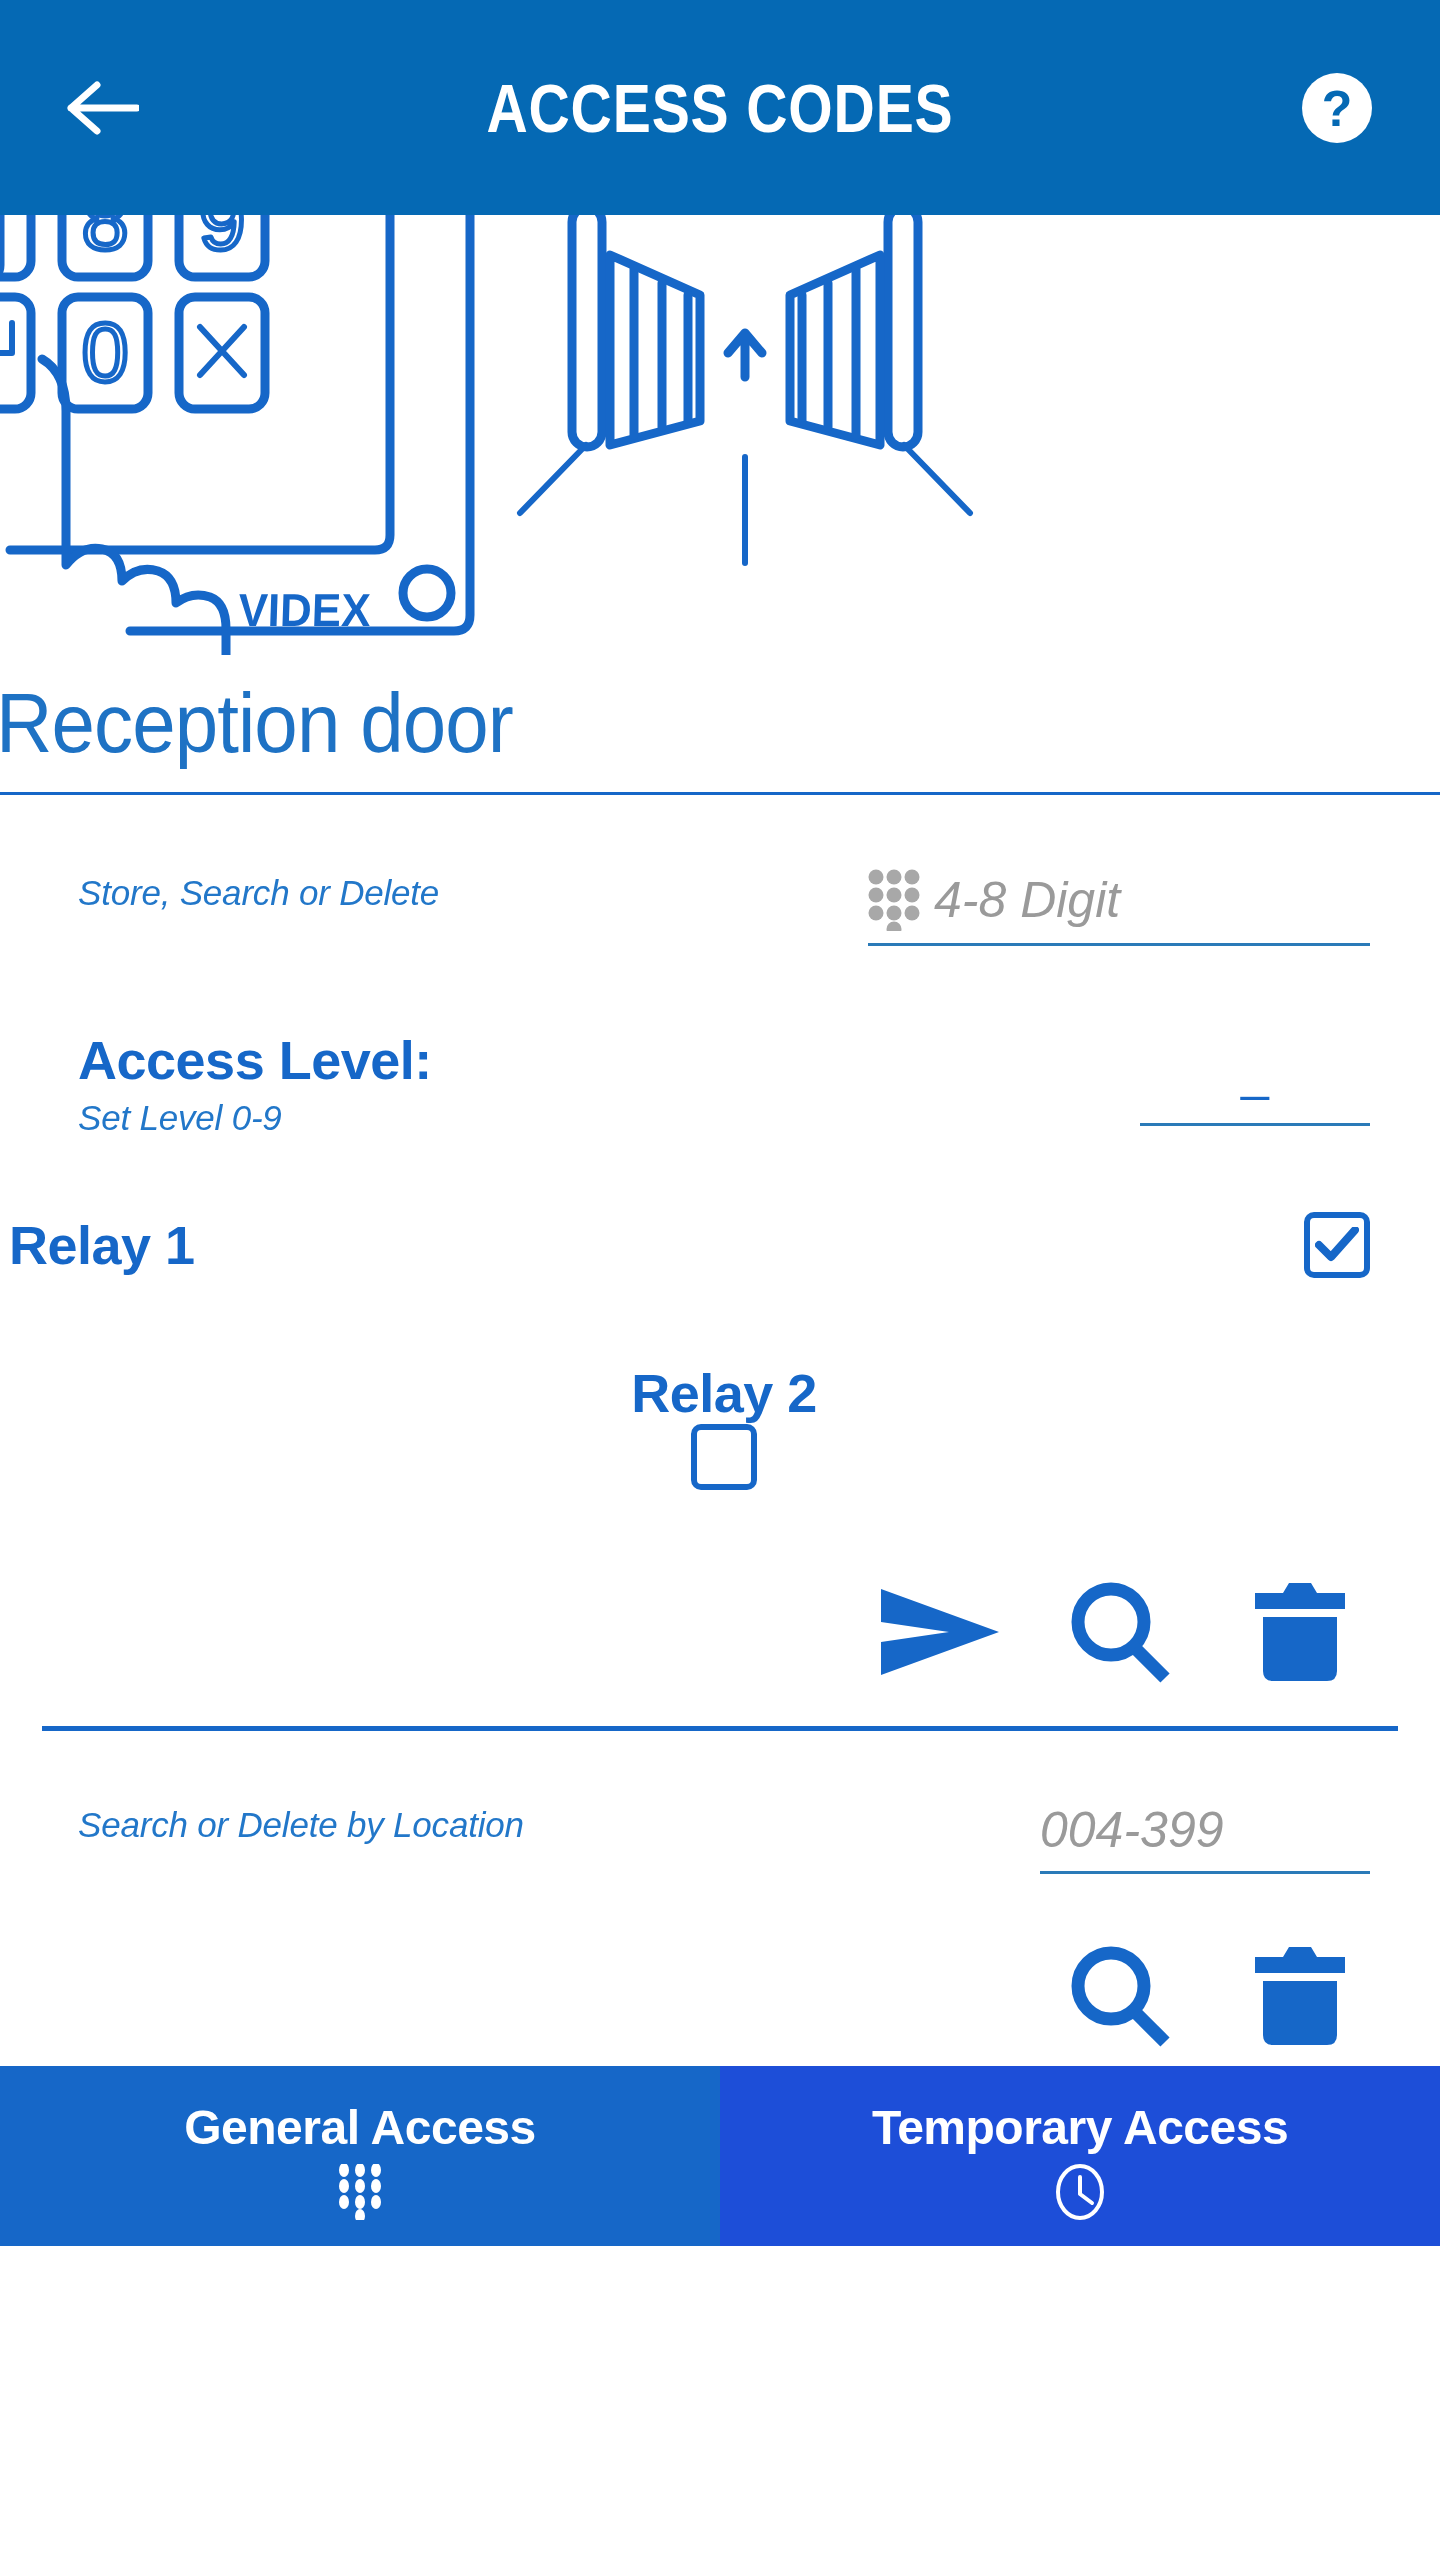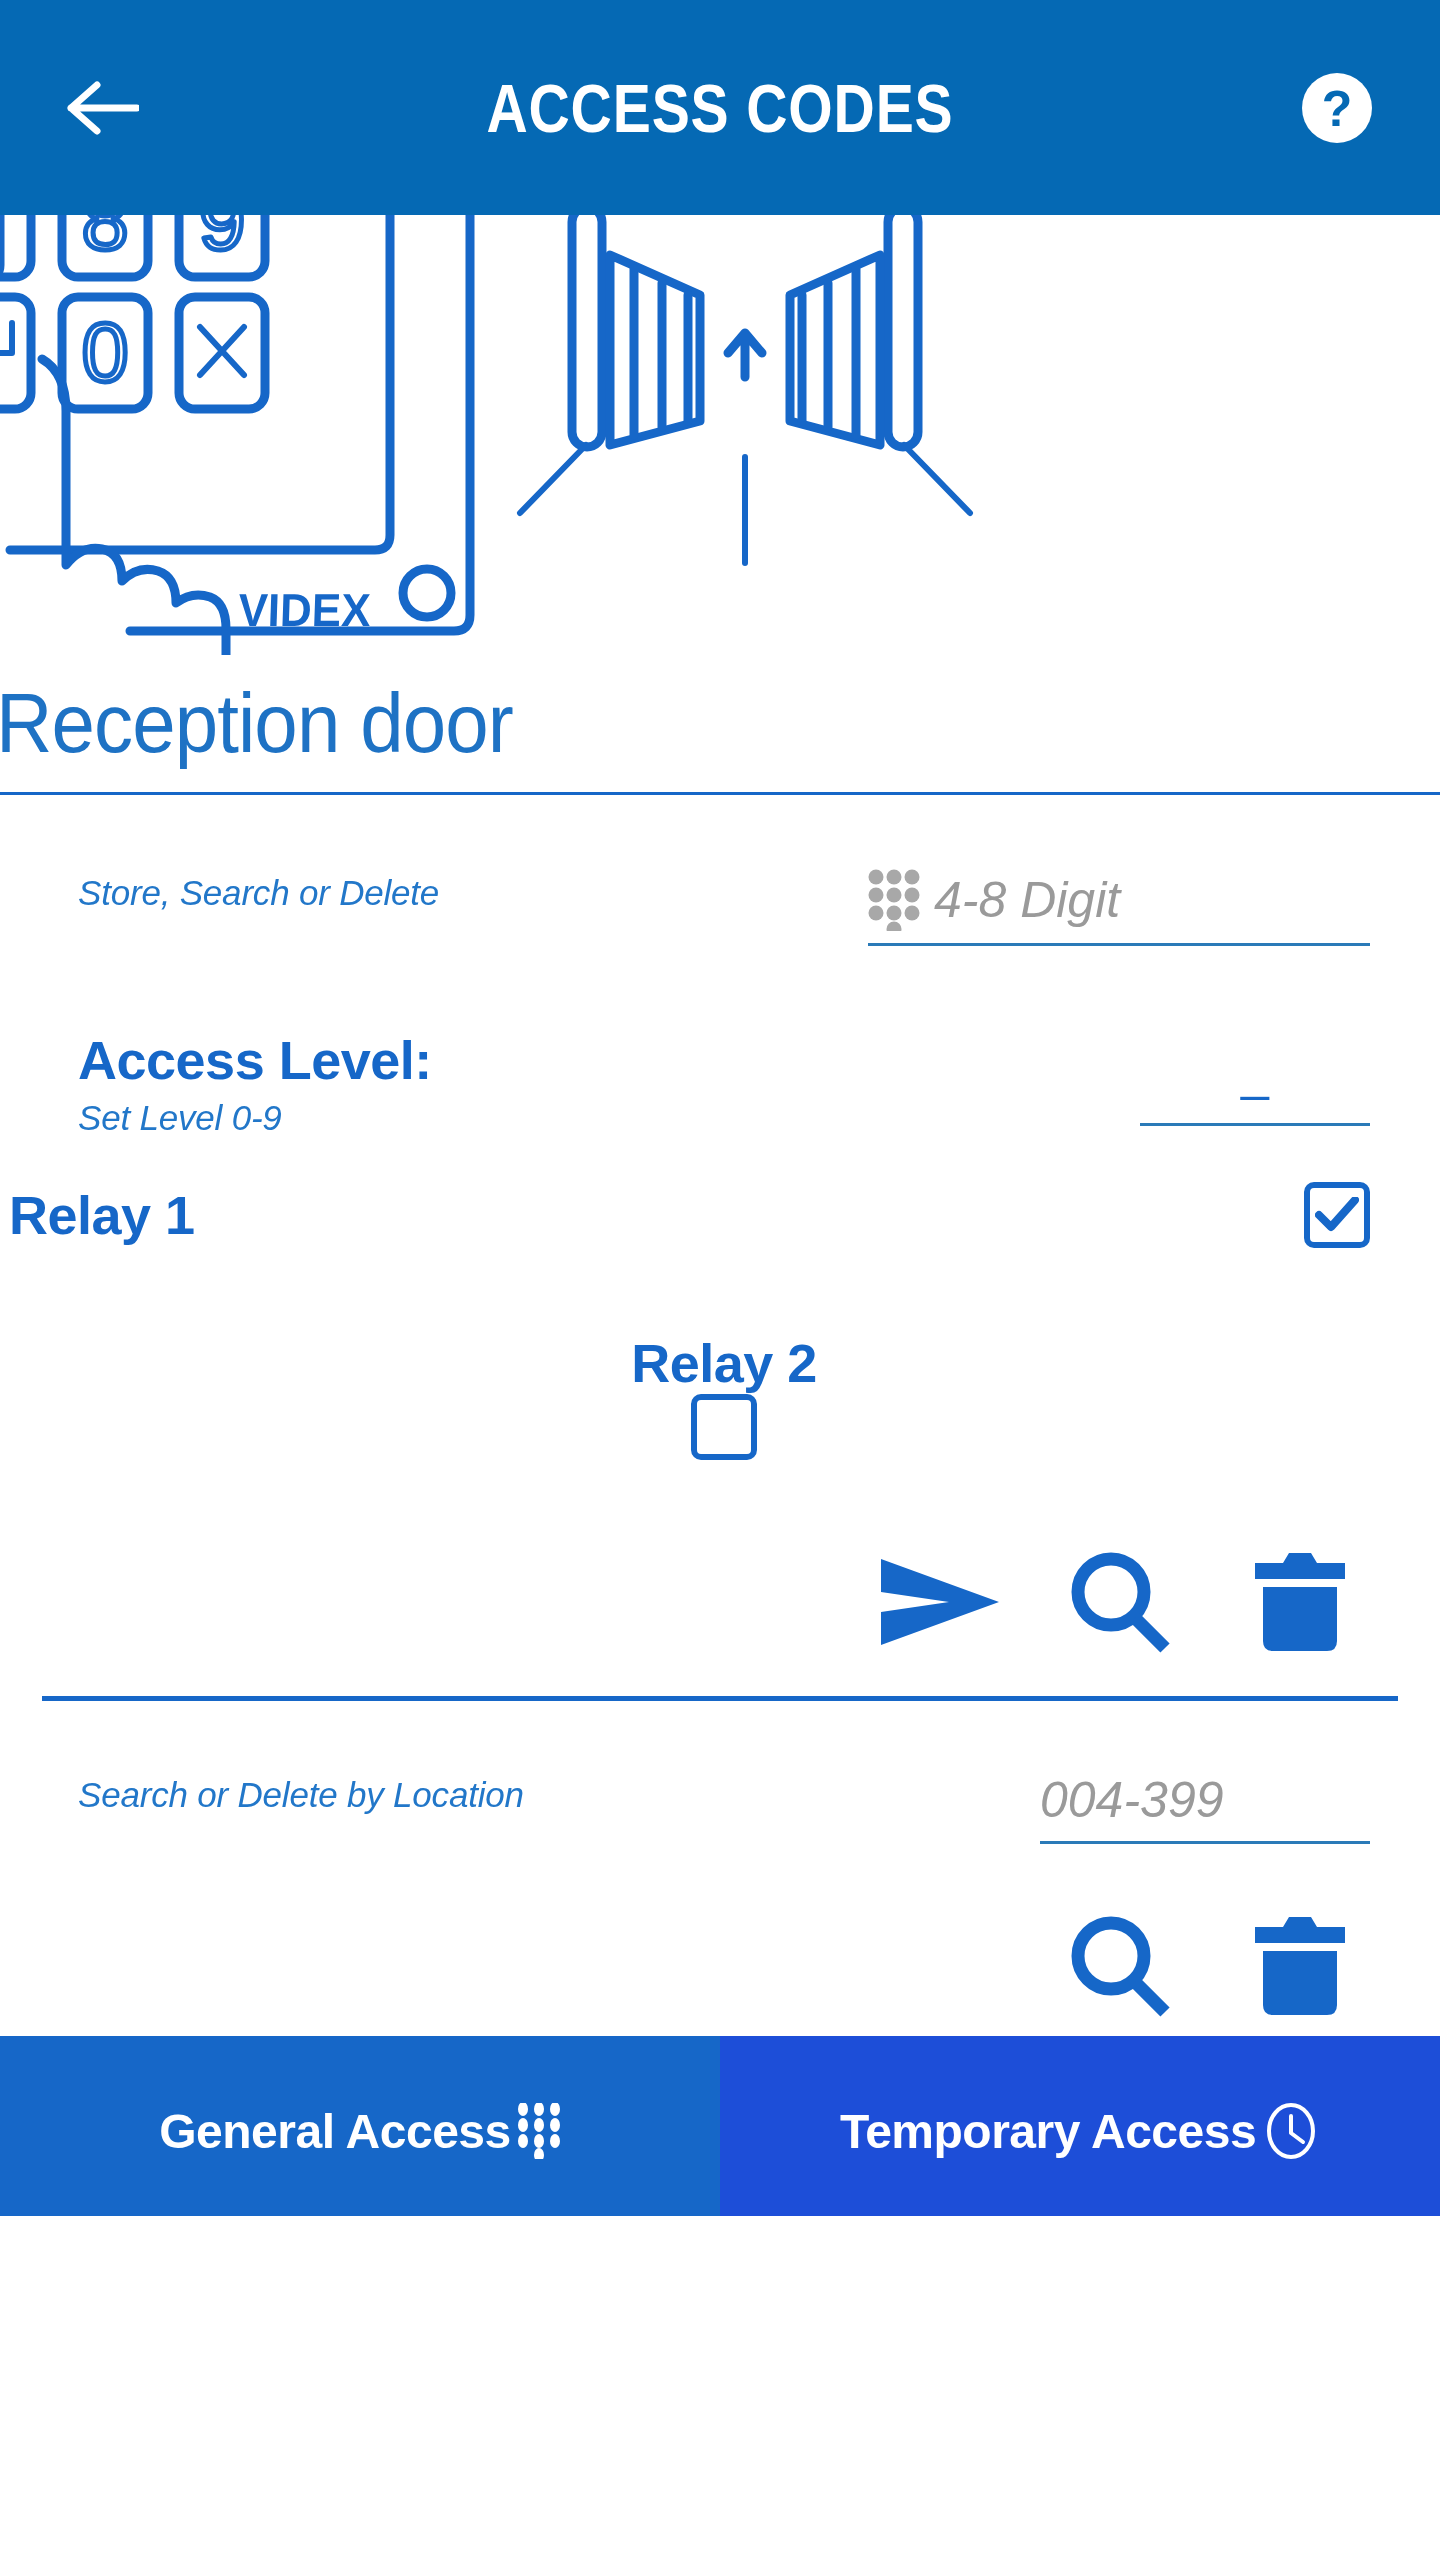--- a/index.html
+++ b/index.html
@@ -209,21 +209,21 @@
 
   
   .tabbar {
     flex: 0 0 180px;
     height: 180px;
     display: flex;
   }
   .tab {
     flex: 1 1 50%;
     display: flex;
-    flex-direction: row;
+    flex-direction: column;
     align-items: center;
     justify-content: center;
     gap: 6px;
     cursor: pointer;
     padding-top: 10px;
   }
   .tab.active { background: #1667C8; }
   .tab.inactive { background: #1d4ed8; }
   .tab-label {
     color: #ffffff;
@@ -352,21 +352,21 @@
         <div class="field-title">Access Level:</div>
         <div class="field-sub">Set Level 0-9</div>
       </div>
       <div class="field-input-wrap" style="width:230px; padding-top:12px;">
         <div class="input-line" style="justify-content:center; height:92px;">
           <span class="input-value">_</span>
         </div>
       </div>
     </div>
 
-    <div class="relay-row" style="margin-top:44px;padding-left:9px;">
+    <div class="relay-row" style="margin-top:74px;padding-left:9px;">
       <div class="relay-label">Relay 1</div>
       <div class="checkbox">
         <svg width="44" height="36" viewBox="0 0 44 36">
           <path d="M4 18 L16 30 L40 3" stroke="#1667C8" stroke-width="8" fill="none" stroke-linecap="round" stroke-linejoin="round"></path>
         </svg>
       </div>
     </div>
 
     <div class="relay-row" style="margin-top:84px;flex-direction:column;">
       <div class="relay-label">Relay 2</div>

